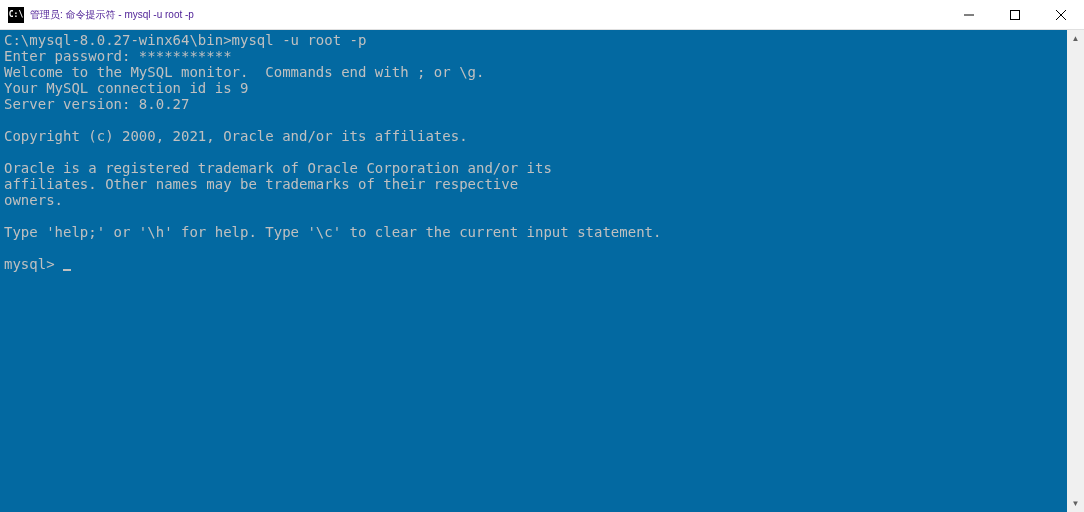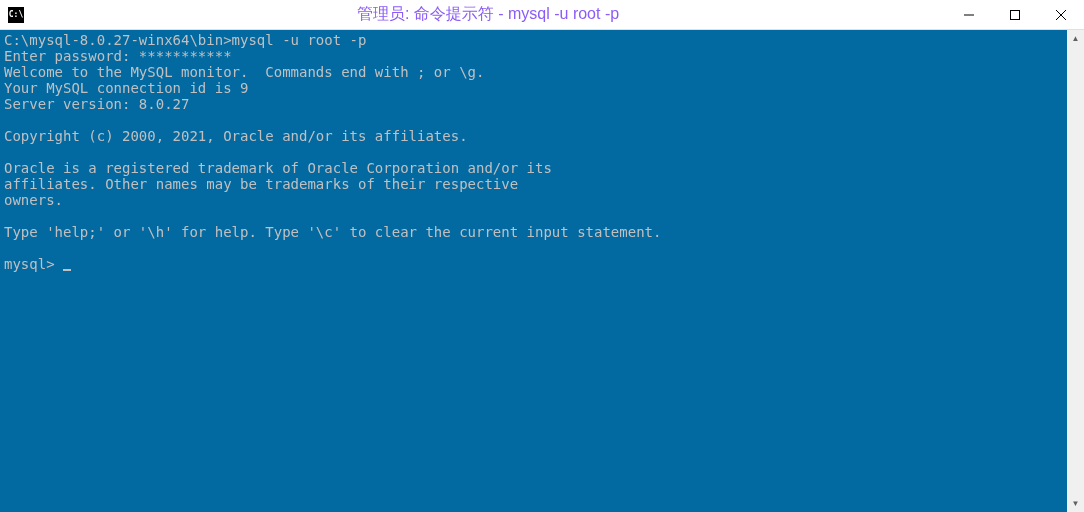--- a/index.html
+++ b/index.html
@@ -29,24 +29,23 @@
       margin-right: 6px;
       background: #000;
       color: #fff;
       font-size: 8px;
       line-height: 16px;
       text-align: center;
       font-family: monospace;
       font-weight: bold;
     }
     .title-text {
-      font-size: 16px;
-      color: #8b5cf6;
+      font-size: 10px;
+      color: #4c1d95;
       flex: 1;
-      text-align: center;
     }
     .win-controls {
       display: flex;
       height: 100%;
     }
     .win-btn {
       width: 46px;
       height: 30px;
       display: flex;
       align-items: center;

